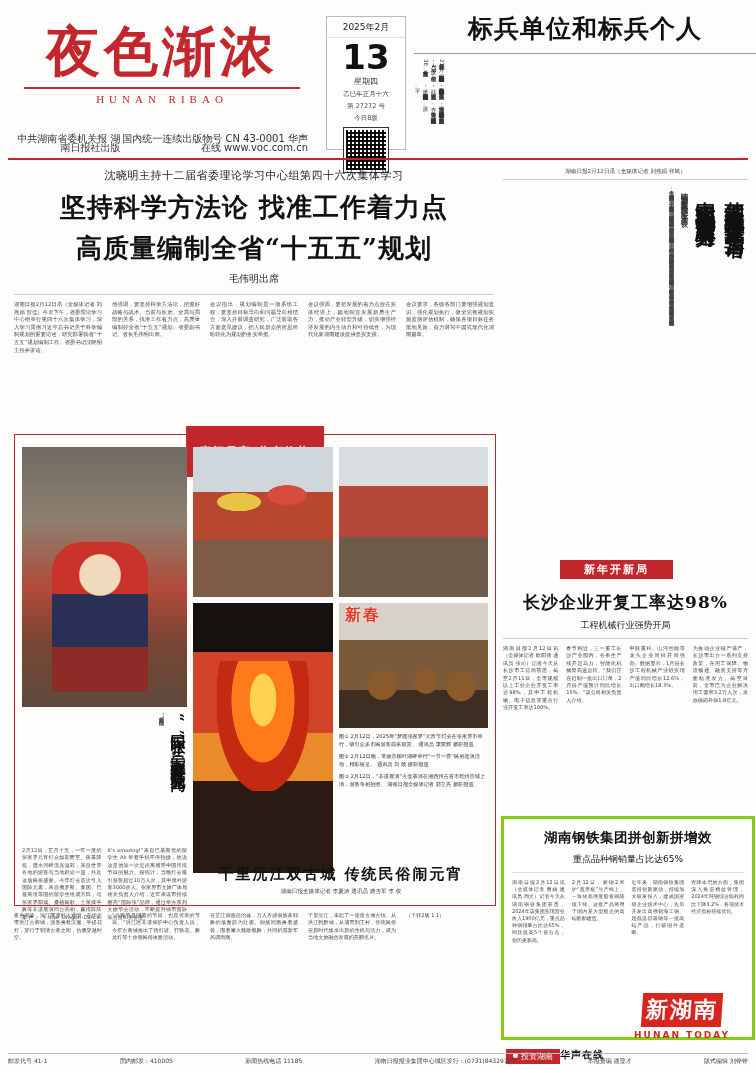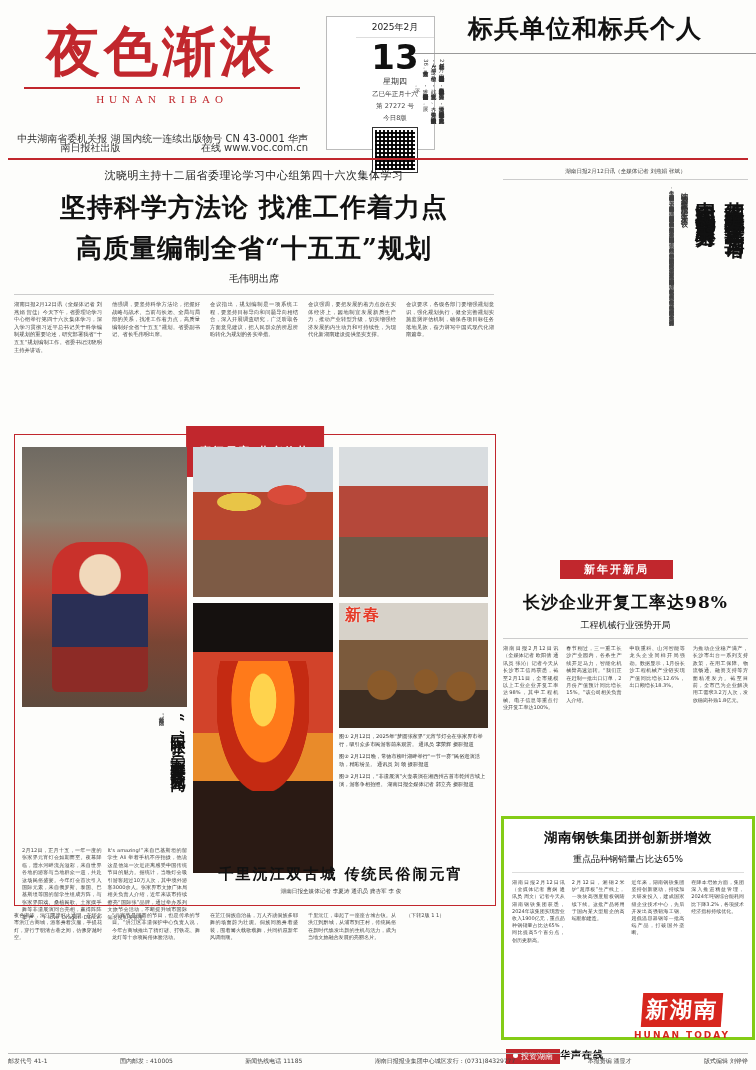--- a/index.html
+++ b/index.html
@@ -6,21 +6,21 @@
   body{width:756px;height:1070px;position:relative;font-family:"DejaVu Sans","Liberation Sans",sans-serif;color:#111;}
   .page{position:relative;width:756px;height:1070px;overflow:hidden;background:#fdfdfb;}
   
   .masthead{position:absolute;left:8px;top:6px;width:740px;height:150px;}
   .mh-logo{position:absolute;left:4px;top:12px;width:300px;height:100px;}
   .mh-logo .zh{font-family:"DejaVu Serif","Liberation Serif",serif;font-weight:bold;font-size:54px;color:#c1272d;letter-spacing:4px;line-height:66px;text-align:center;}
   .mh-logo .py{margin-top:4px;text-align:center;font-size:11px;letter-spacing:5px;color:#c1272d;font-family:"Liberation Serif",serif;}
   .mh-logo .rule{height:2px;background:#c1272d;margin:3px 12px 0 12px;}
   .mh-sub{position:absolute;left:4px;top:126px;width:300px;font-size:10px;color:#333;text-align:right;line-height:9px;}
   .mh-sub .l2{margin-top:2px;display:flex;justify-content:space-between;padding:0 4px;}
-  .mh-date{position:absolute;left:318px;top:10px;width:78px;height:132px;border:1px solid #bbb;background:#fff;text-align:center;padding-left:29px;}
+  .mh-date{position:absolute;left:318px;top:10px;width:78px;height:132px;border:1px solid #bbb;background:#fff;text-align:center;}
   .mh-date .ym{font-size:9px;padding-top:4px;color:#222;border-bottom:1px solid #ddd;padding-bottom:3px;}
   .mh-date .dd{font-size:34px;font-weight:bold;line-height:38px;color:#111;}
   .mh-date .wk{font-size:8px;color:#333;}
   .mh-date .ln{font-size:6.5px;color:#444;line-height:9px;margin-top:3px;}
   .mh-date .qr{width:40px;height:40px;margin:5px auto 0;background:
       repeating-linear-gradient(90deg,#111 0 2px,#fff 2px 4px),
       repeating-linear-gradient(0deg,#111 0 2px,#fff 2px 4px);
       background-blend-mode:multiply;border:2px solid #fff;outline:1px solid #333;}
   .mh-head{position:absolute;left:406px;top:6px;width:342px;}
   .mh-head .hl{font-family:"DejaVu Serif","Liberation Serif",serif;font-weight:bold;font-size:25px;line-height:34px;letter-spacing:1px;color:#111;text-align:center;}

